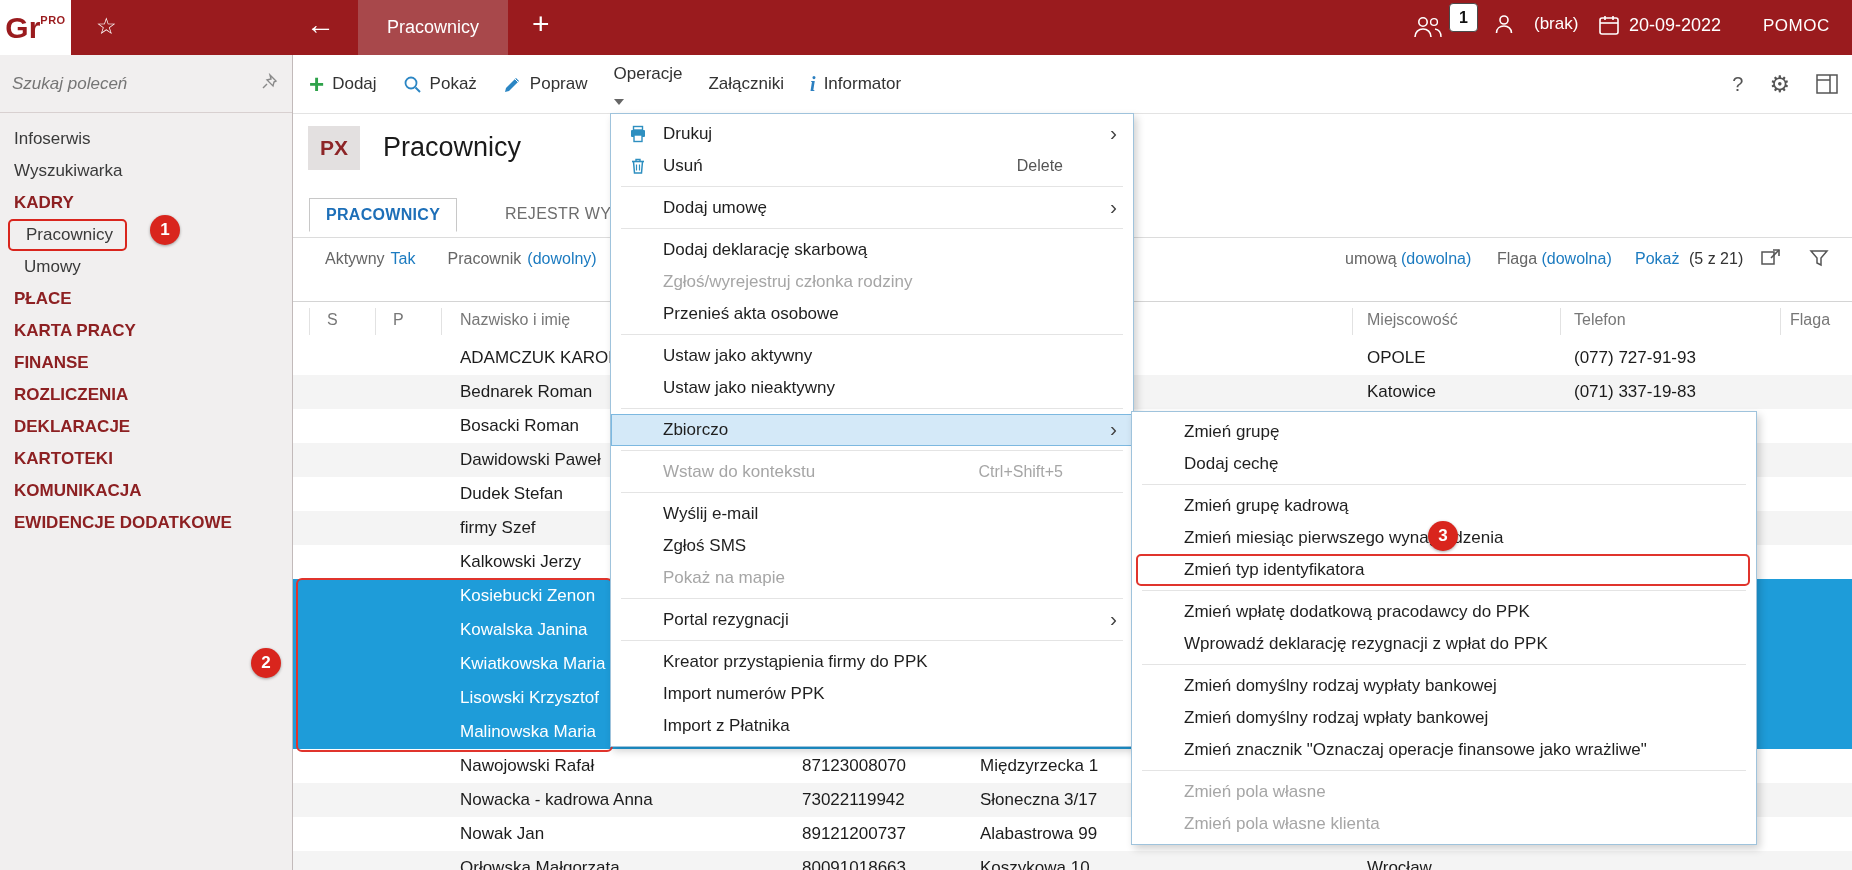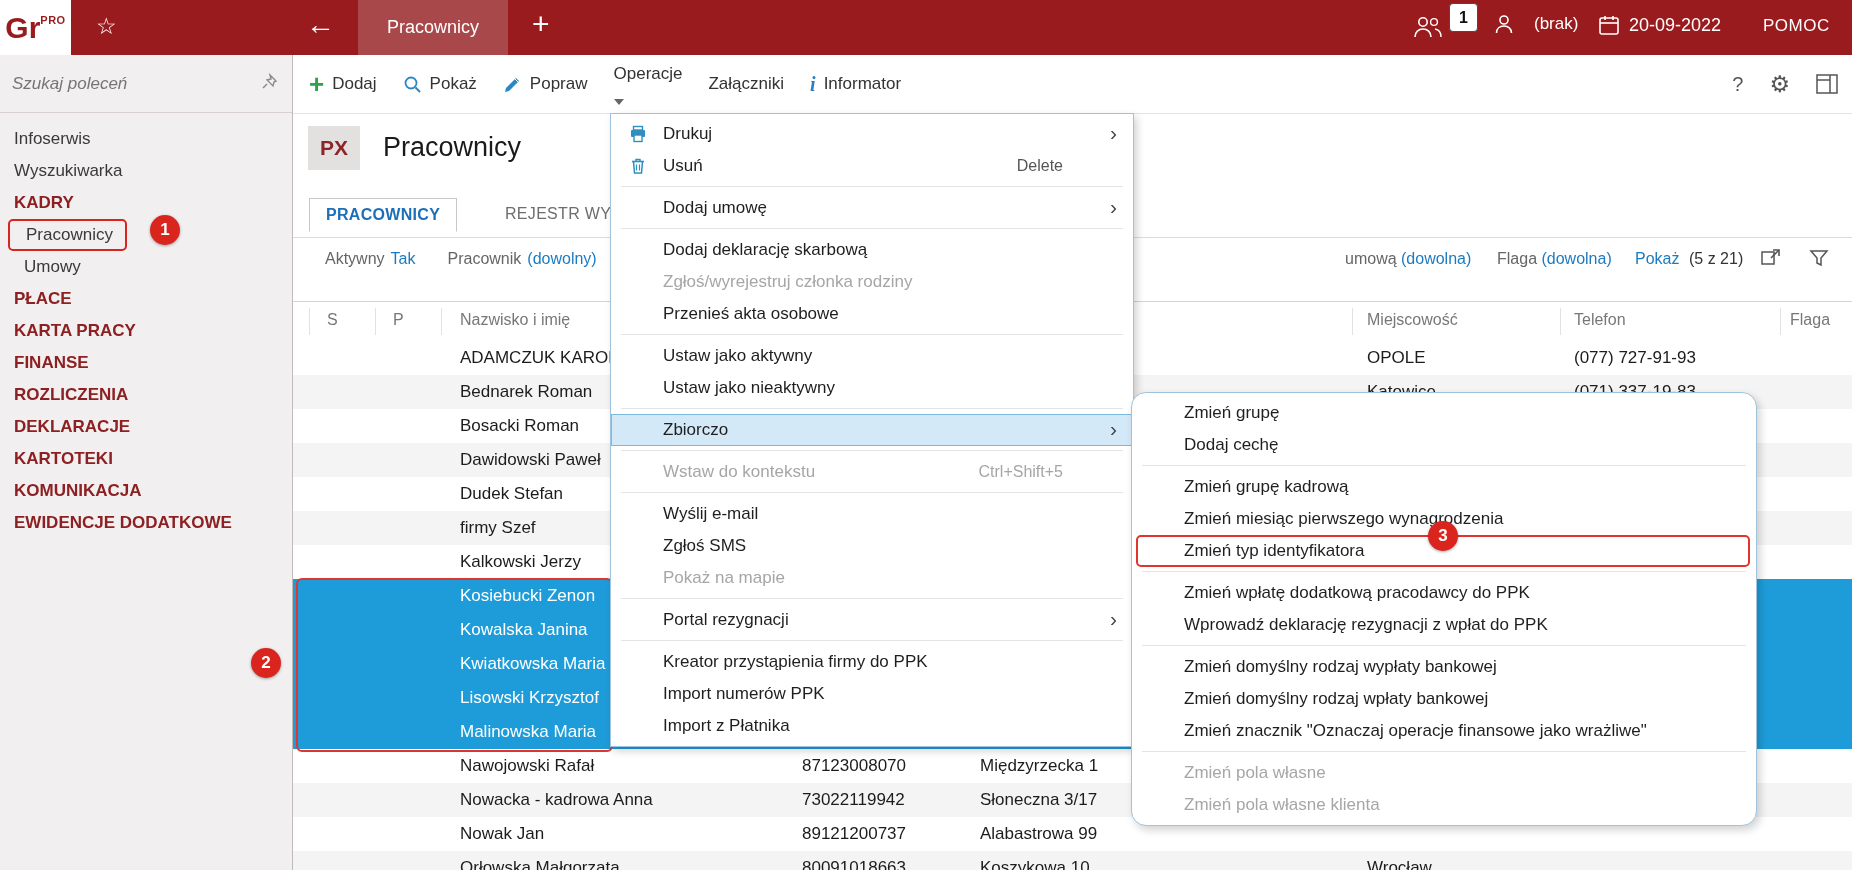--- a/index.html
+++ b/index.html
@@ -74,21 +74,21 @@
   .col-p{left:100px;width:60px;}
   .col-name{left:167px;width:335px;}
   .col-id{left:509px;width:175px;}
   .col-addr{left:687px;width:380px;}
   .col-city{left:1074px;width:200px;}
   .col-phone{left:1281px;width:210px;}
 
   
   .menu{position:absolute;background:#fff;border:1px solid #9fc3dc;box-shadow:3px 4px 8px rgba(0,0,0,.18);padding:4px 0;}
   .menu-main{left:610px;top:113px;width:522px;z-index:50;}
-  .menu-sub{left:1131px;top:392px;width:624px;z-index:60;border-radius:15px;}
+  .menu-sub{left:1131px;top:411px;width:624px;z-index:60;}
   .mitem{position:relative;height:32px;display:flex;align-items:center;font-size:17px;color:#1f1f1f;padding:0 70px 0 18px;white-space:nowrap;cursor:default;}
   .micon{width:26px;margin-right:8px;display:flex;align-items:center;flex:none;}
   .mlabel{flex:1;}
   .msc{color:#555;font-size:16px;}
   .marrow{position:absolute;right:16px;top:3px;color:#444;font-size:21px;}
   .mitem.dis{color:#a6a6a6;}
   .mitem.dis .msc{color:#a6a6a6;}
   .mitem.hl{background:#d4e9f8;box-shadow:inset 0 0 0 1px #7cb8e0;}
   .mitem.outlined::after{content:'';position:absolute;left:4px;right:6px;top:0;bottom:0;border:2px solid #e0342c;border-radius:5px;pointer-events:none;}
   .msep{height:1px;background:#e4e4e4;margin:4px 10px 5px 10px;}

